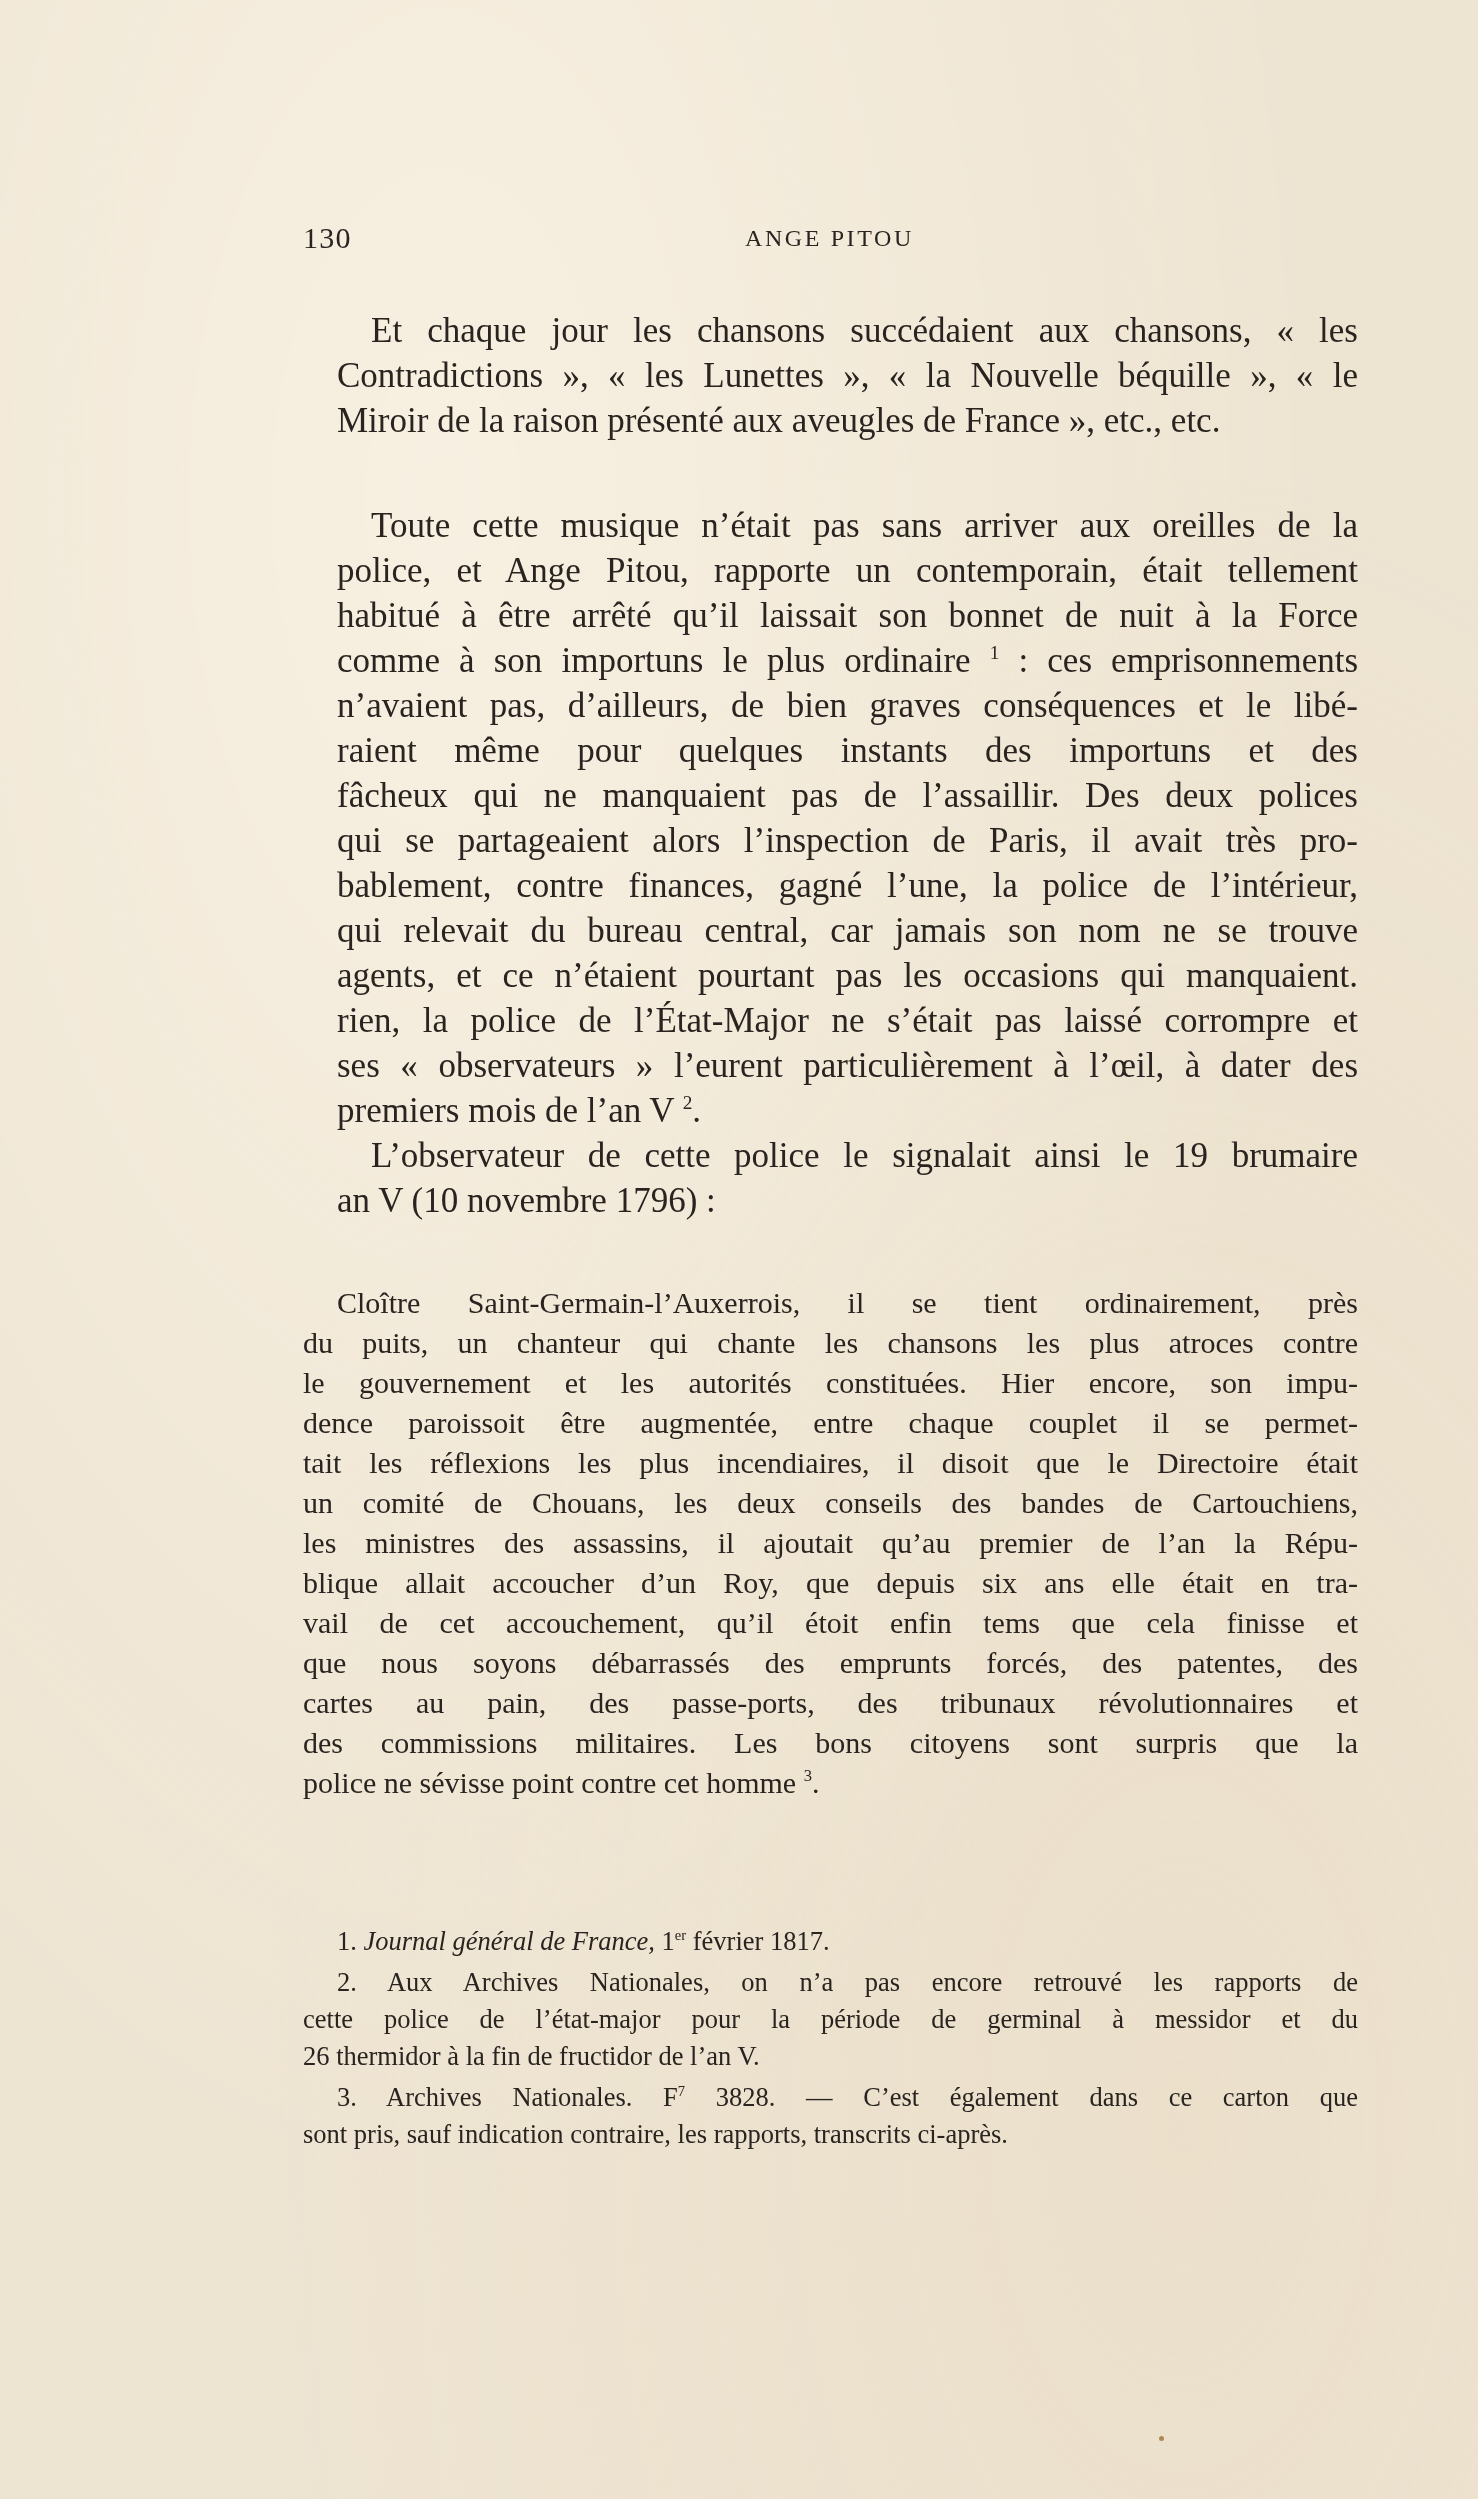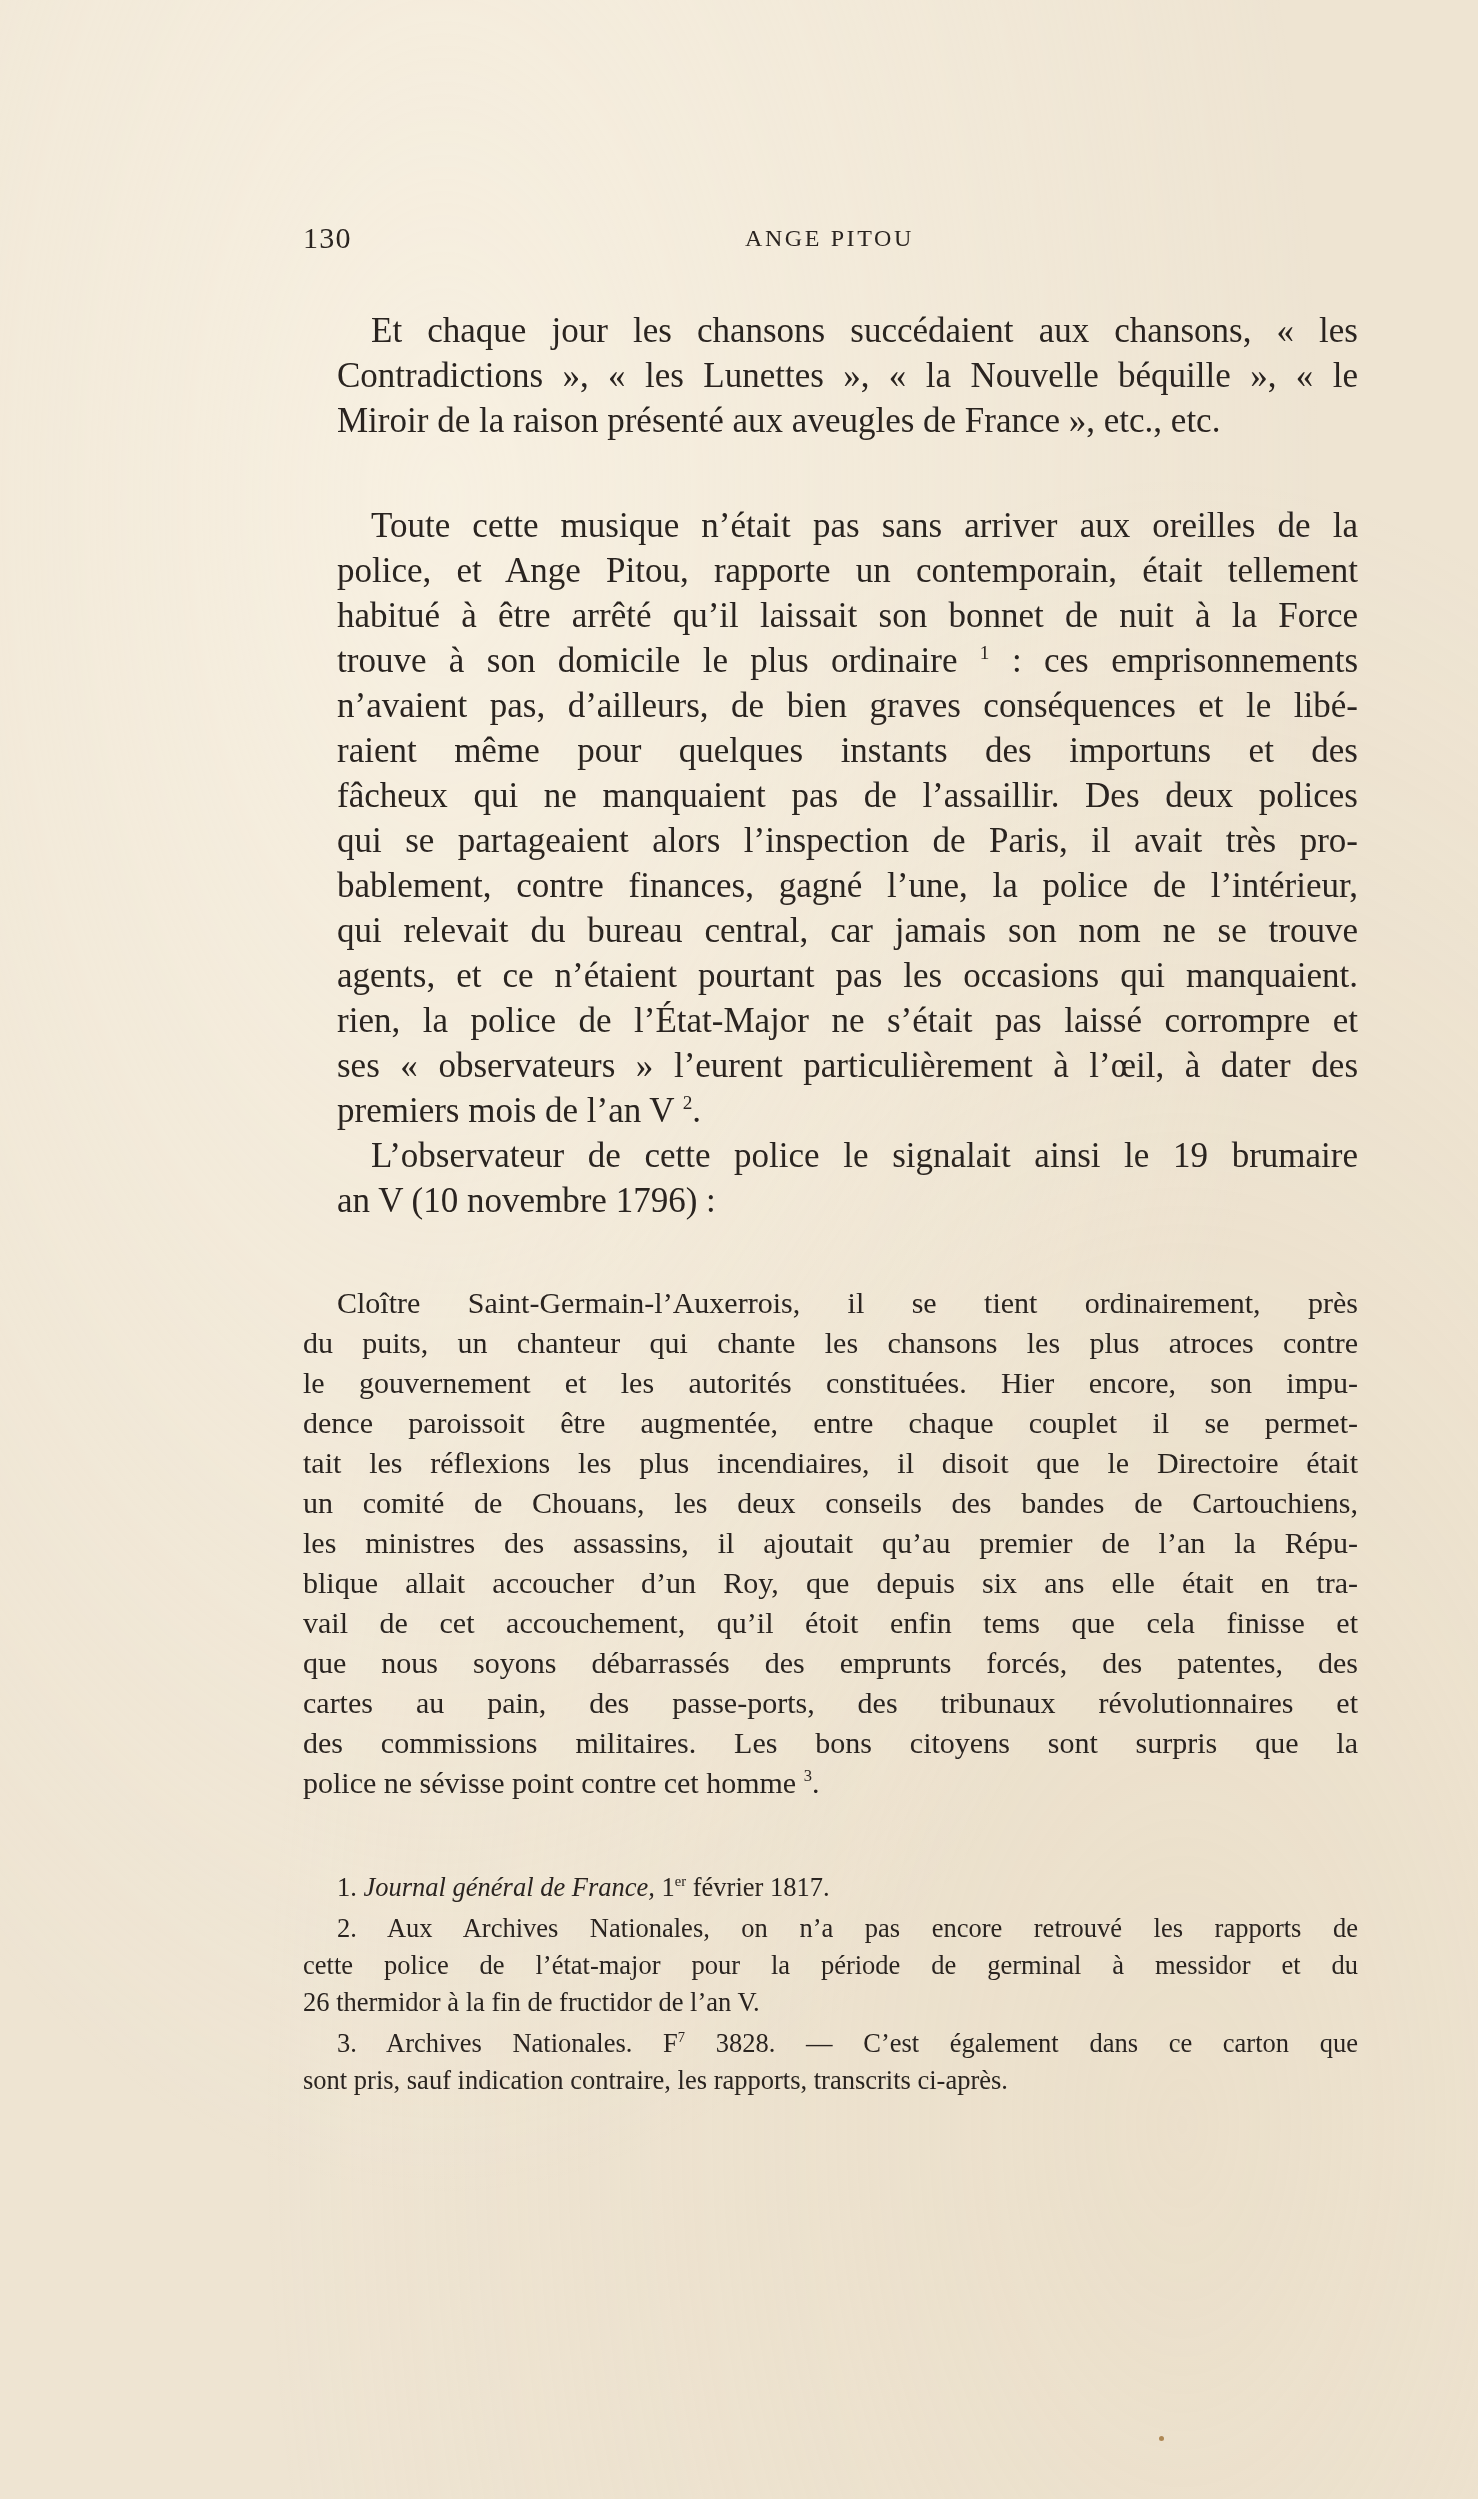--- a/index.html
+++ b/index.html
@@ -70,21 +70,21 @@
   }
   .p1 { margin-top: 50px; }
   .p2 { margin-top: 60px; }
   .p3 { margin-top: 0; }
   .quote {
     margin-top: 60px;
     font-size: 30px;
     line-height: 40px;
   }
   .footnotes {
-    margin-top: 66px;
+    margin-top: 120px;
     font-size: 26.5px;
     line-height: 37px;
   }
   .fn-line {
     display: block;
     white-space: nowrap;
     text-align: justify;
     text-align-last: justify;
   }
   .fn-line.last { text-align-last: left; }
@@ -120,21 +120,21 @@
     <div class="para p1">
       <span class="line indent">Et chaque jour les chansons succédaient aux chansons, « les</span>
       <span class="line">Contradictions », « les Lunettes », « la Nouvelle béquille », « le</span>
       <span class="line last">Miroir de la raison présenté aux aveugles de France », etc., etc.</span>
     </div>
 
     <div class="para p2">
       <span class="line indent">Toute cette musique n’était pas sans arriver aux oreilles de la</span>
       <span class="line">police, et Ange Pitou, rapporte un contemporain, était tellement</span>
       <span class="line">habitué à être arrêté qu’il laissait son bonnet de nuit à la Force</span>
-      <span class="line"><span>trouve à son domicile le plus ordinaire</span> <sup>1</sup> <span>: ces emprisonnements</span></span>
+      <span class="line"><span>comme à son importuns le plus ordinaire</span> <sup>1</sup> <span>: ces emprisonnements</span></span>
       <span class="line">n’avaient pas, d’ailleurs, de bien graves conséquences et le libé-</span>
       <span class="line">raient même pour quelques instants des importuns et des</span>
       <span class="line">fâcheux qui ne manquaient pas de l’assaillir. Des deux polices</span>
       <span class="line">qui se partageaient alors l’inspection de Paris, il avait très pro-</span>
       <span class="line">bablement, contre finances, gagné l’une, la police de l’intérieur,</span>
       <span class="line">qui relevait du bureau central, car jamais son nom ne se trouve</span>
       <span class="line">agents, et ce n’étaient pourtant pas les occasions qui manquaient.</span>
       <span class="line">rien, la police de l’État-Major ne s’était pas laissé corrompre et</span>
       <span class="line">ses « observateurs » l’eurent particulièrement à l’œil, à dater des</span>
       <span class="line last"><span>premiers mois de l’an V</span> <sup>2</sup><span>.</span></span>

